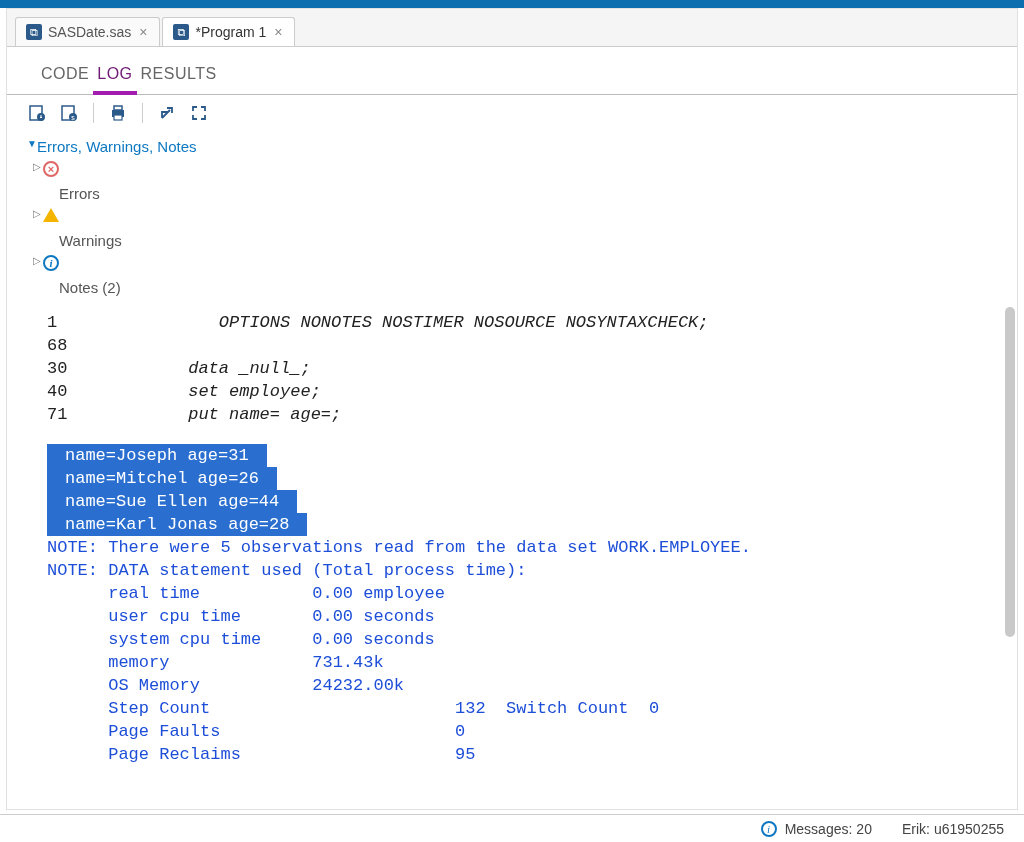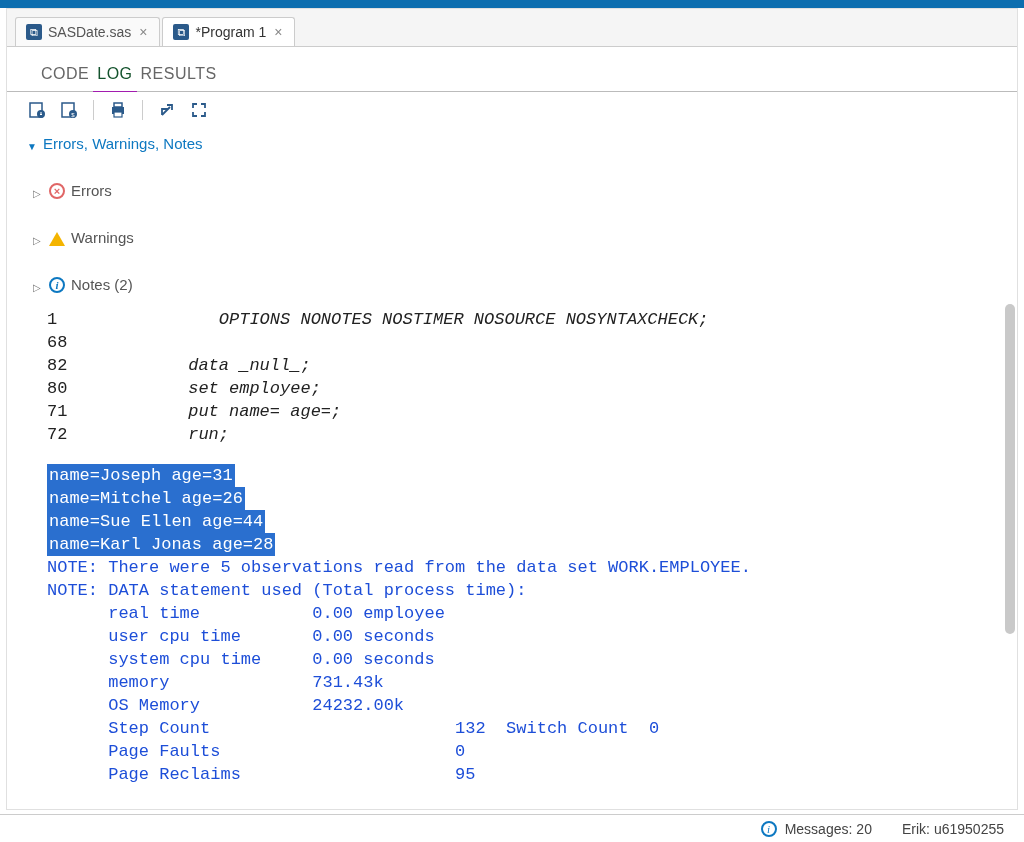--- a/index.html
+++ b/index.html
@@ -65,22 +65,22 @@
     border-bottom: 1px solid #bbb;
   }
   .view-tab {
     padding: 8px 4px;
     font-size: 16px;
     color: #666;
     cursor: pointer;
     letter-spacing: 0.5px;
   }
   .view-tab.active {
-    color: #14532d;
-    border-bottom: 1px solid #a21caf;
+    color: #701a75;
+    border-bottom: 4px solid #a21caf;
     margin-bottom: -1px;
   }
   .toolbar {
     display: flex;
     align-items: center;
     padding: 8px 20px;
     gap: 12px;
   }
   .tb-sep {
     width: 1px; height: 20px; background: #ccc;
@@ -92,22 +92,21 @@
     align-items: center; justify-content: center;
     cursor: pointer;
     color: #2b5a8a;
   }
   .tree {
     padding: 4px 20px 8px 20px;
     font-size: 15px;
   }
   .tree-row {
     display: flex;
-    align-items: flex-end;
-    gap: 6px;
+    align-items: flex-start;
     padding: 3px 0;
     cursor: pointer;
   }
   .tree-caret {
     width: 10px;
     font-size: 10px;
     color: #0d78c1;
   }
   .tree-caret.right::before { content: "▷"; color:#777; }
   .tree-caret.down::before { content: "▼"; }
@@ -139,21 +138,21 @@
     font-size: 17px;
     line-height: 23px;
   }
   .log-line { white-space: pre; }
   .ln-num { display: inline-block; width: 80px; color: #222; }
   .code-txt { color: #222; font-style: italic; }
   .put-out {
     background: #2a6fcf;
     color: #ffffff;
     display: inline-block;
-    padding: 0 2px;
+    padding: 0 18px;
   }
   .note-txt { color: #1d4ed8; }
   .scrollbar {
     position: absolute;
     right: 2px; top: 0; width: 10px; height: 330px;
     background: #c9c9c9;
     border-radius: 6px;
   }
   .main-pane-wrap {
     position: relative;
@@ -267,24 +266,23 @@
         <span class="ico-circle ico-info">i</span>
         <span class="lbl">Notes (2)</span>
       </div>
     </div>
   </div>
 
   <div class="log-pane">
     <div id="code-block">
         <div class="log-line"><span class="ln-num">1</span><span class="code-txt">         OPTIONS NONOTES NOSTIMER NOSOURCE NOSYNTAXCHECK;</span></div>
         <div class="log-line"><span class="ln-num">68</span><span class="code-txt">      </span></div>
-        <div class="log-line"><span class="ln-num">82</span><span class="code-txt">      data _null_;</span></div>
-        <div class="log-line"><span class="ln-num">80</span><span class="code-txt">      set employee;</span></div>
+        <div class="log-line"><span class="ln-num">30</span><span class="code-txt">      data _null_;</span></div>
+        <div class="log-line"><span class="ln-num">40</span><span class="code-txt">      set employee;</span></div>
         <div class="log-line"><span class="ln-num">71</span><span class="code-txt">      put name= age=;</span></div>
-        <div class="log-line"><span class="ln-num">72</span><span class="code-txt">      run;</span></div>
       </div>
     <div style="height:18px"></div>
     <div id="put-block">
         <div class="log-line"><span class="put-out">name=Joseph age=31</span></div>
         <div class="log-line"><span class="put-out">name=Mitchel age=26</span></div>
         <div class="log-line"><span class="put-out">name=Sue Ellen age=44</span></div>
         <div class="log-line"><span class="put-out">name=Karl Jonas age=28</span></div>
       </div>
     <div id="note-block">
         <div class="log-line note-txt">NOTE: There were 5 observations read from the data set WORK.EMPLOYEE.</div>

